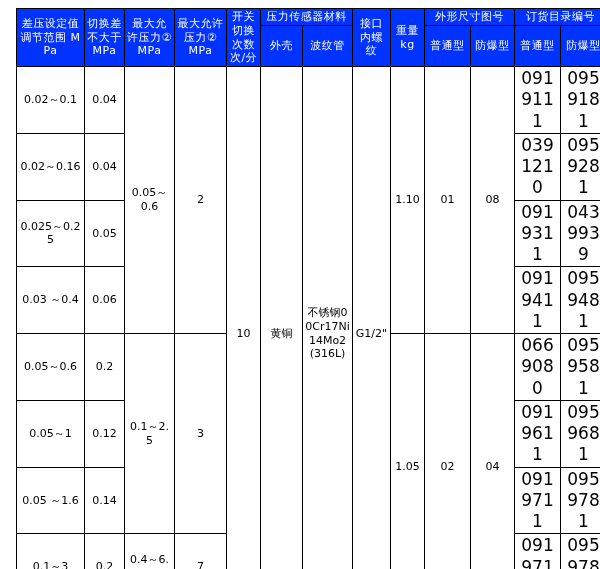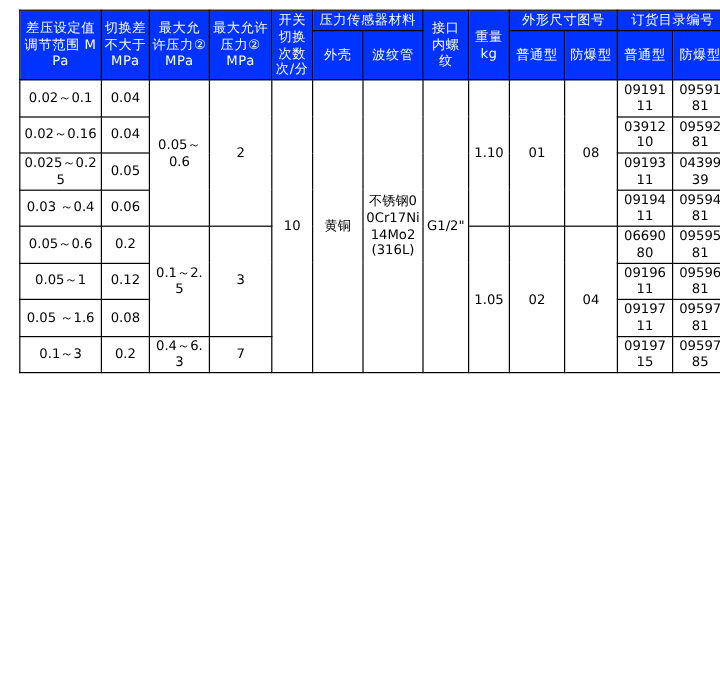--- a/index.html
+++ b/index.html
@@ -35,21 +35,21 @@
     font-weight: bold;
     letter-spacing: 0.5px;
   }
   .body-cell {
     background: #ffffff;
     color: #000000;
     font-size: 11px;
     height: 22px;
   }
   .code {
-    font-size: 11px;
+    font-size: 17px;
     line-height: 1.3;
   }
 </style>
 </head>
 <body>
 
 <table id="spec-table">
   <colgroup>
     <col style="width:68px">
     <col style="width:40px">
@@ -134,21 +134,21 @@
       <td class="body-cell code">0959581</td>
     </tr>
     <tr>
       <td class="body-cell">0.05～1</td>
       <td class="body-cell">0.12</td>
       <td class="body-cell code">0919611</td>
       <td class="body-cell code">0959681</td>
     </tr>
     <tr>
       <td class="body-cell">0.05 ～1.6</td>
-      <td class="body-cell">0.08</td>
+      <td class="body-cell">0.14</td>
       <td class="body-cell code">0919711</td>
       <td class="body-cell code">0959781</td>
     </tr>
     <tr>
       <td class="body-cell">0.1～3</td>
       <td class="body-cell">0.2</td>
       <td class="body-cell">0.4～6.3</td>
       <td class="body-cell">7</td>
       <td class="body-cell code">0919715</td>
       <td class="body-cell code">0959785</td>

